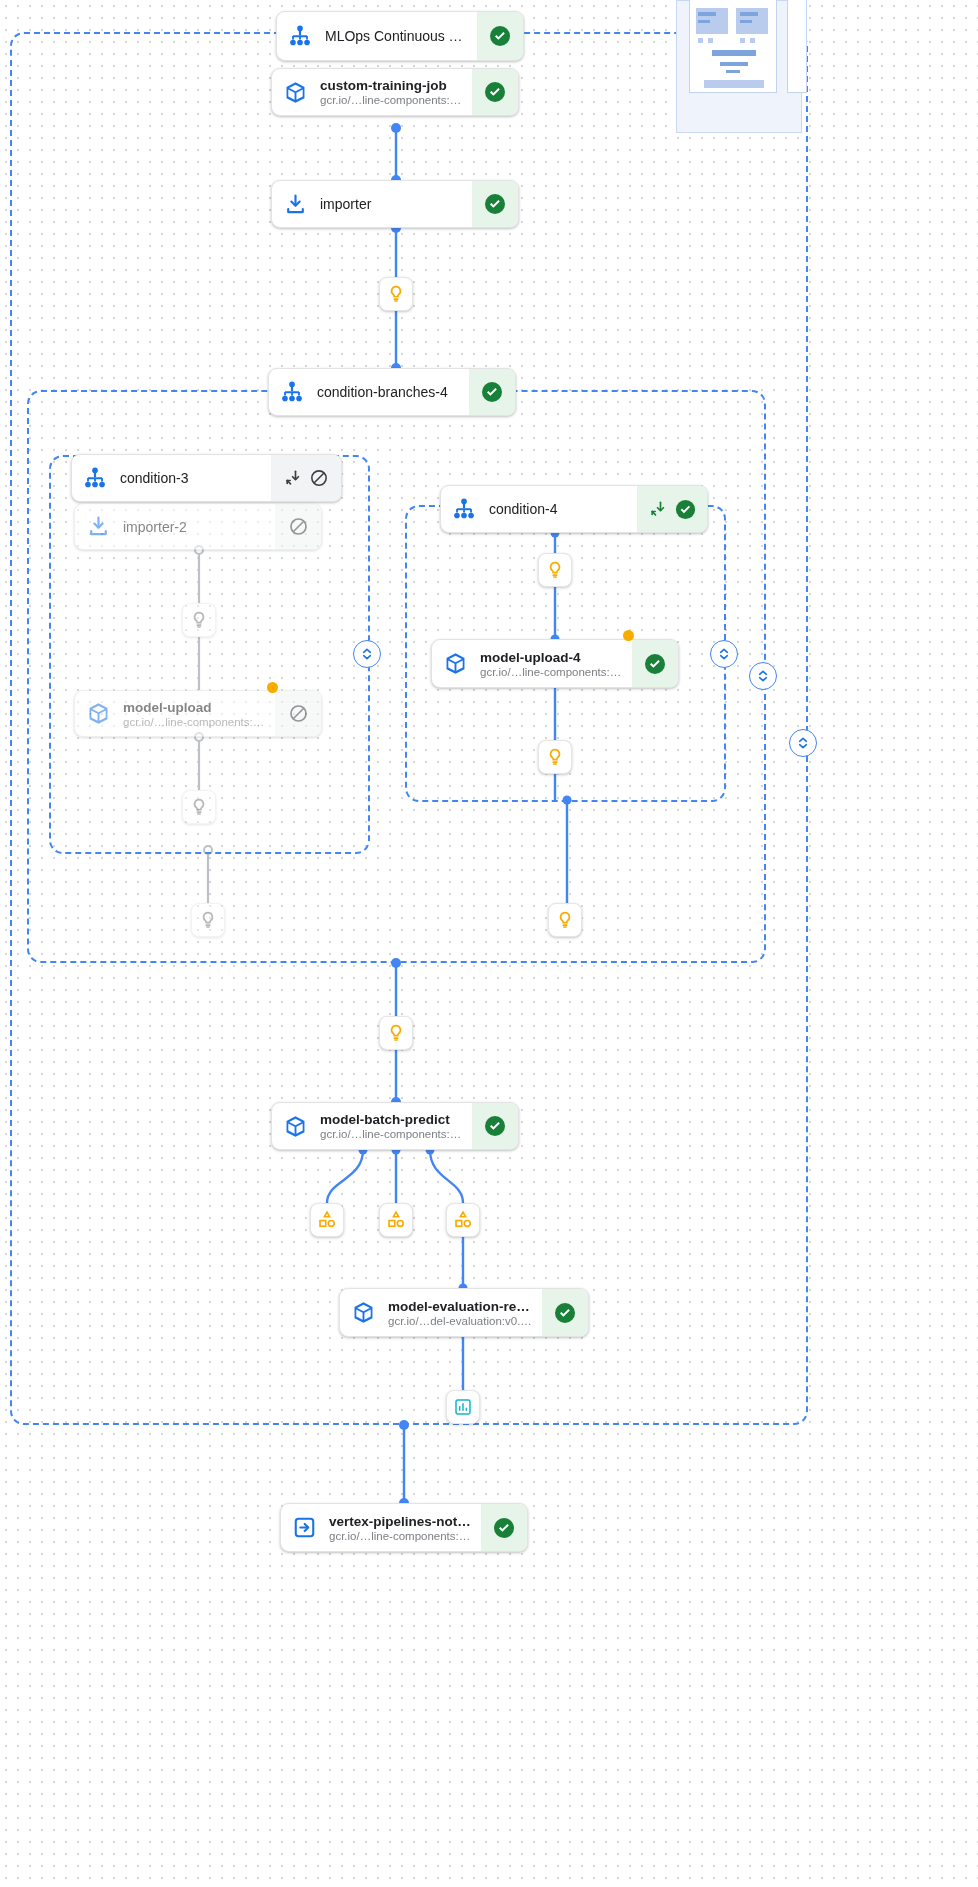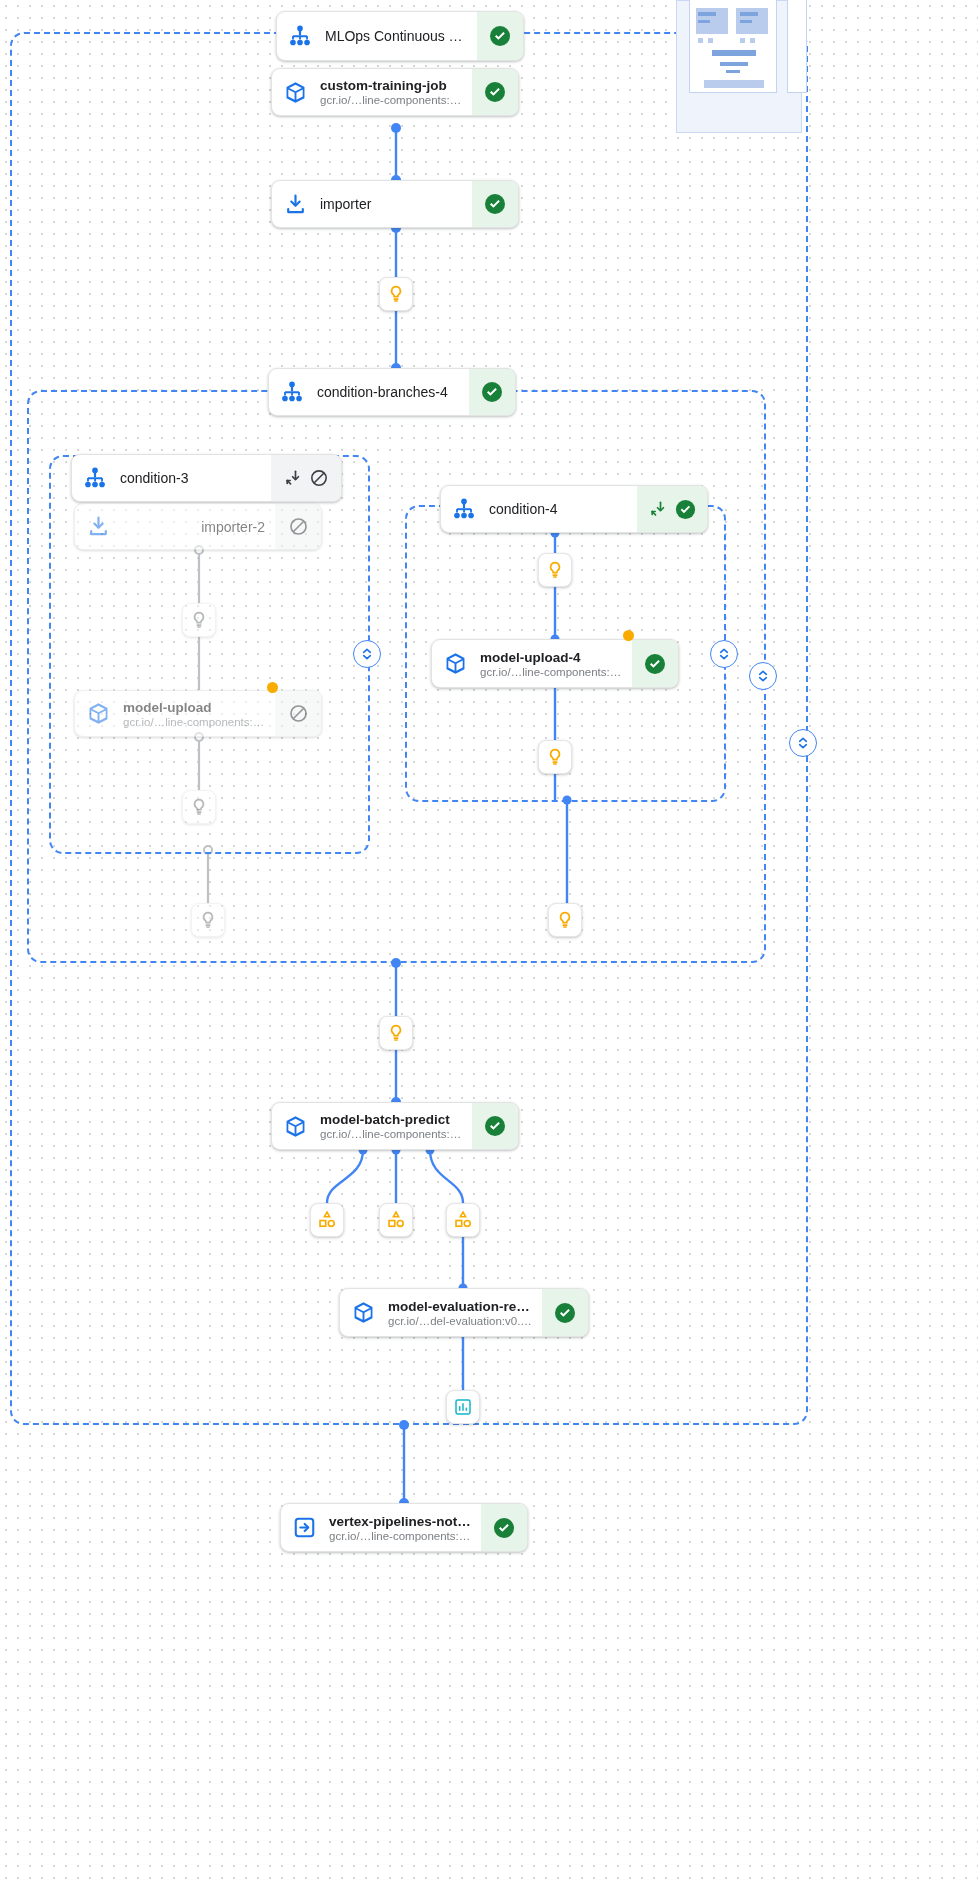--- a/index.html
+++ b/index.html
@@ -292,21 +292,21 @@
           <path d="M5 15h3.6"></path>
           <path d="M5 15v3.6"></path>
       </svg>
       <svg width="20" height="20" viewBox="0 0 24 24" fill="none" stroke="#3c4043" stroke-width="1.9">
         <circle cx="12" cy="12" r="8.6"></circle>
           <line x1="6" y1="18" x2="18" y2="6"></line>
       </svg>
     </div>
   </div>
 
-  <div class="node dimmed" style="left:74px; top:503px; width:248px; height:47px;text-align:right;">
+  <div class="node dimmed" style="left:74px; top:503px; width:248px; height:47px;">
     <div class="ico">
       <svg width="25" height="25" viewBox="0 0 24 24" fill="none" stroke="#1a73e8" stroke-width="2.1" stroke-linecap="round" stroke-linejoin="round">
         <path d="M12 3.5v9"></path>
           <path d="M8 9.2l4 4 4-4"></path>
           <path d="M5 16.5v2.8h14v-2.8"></path>
       </svg>
     </div>
     <div class="body">
       <div class="title reg">importer-2</div>
     </div>

